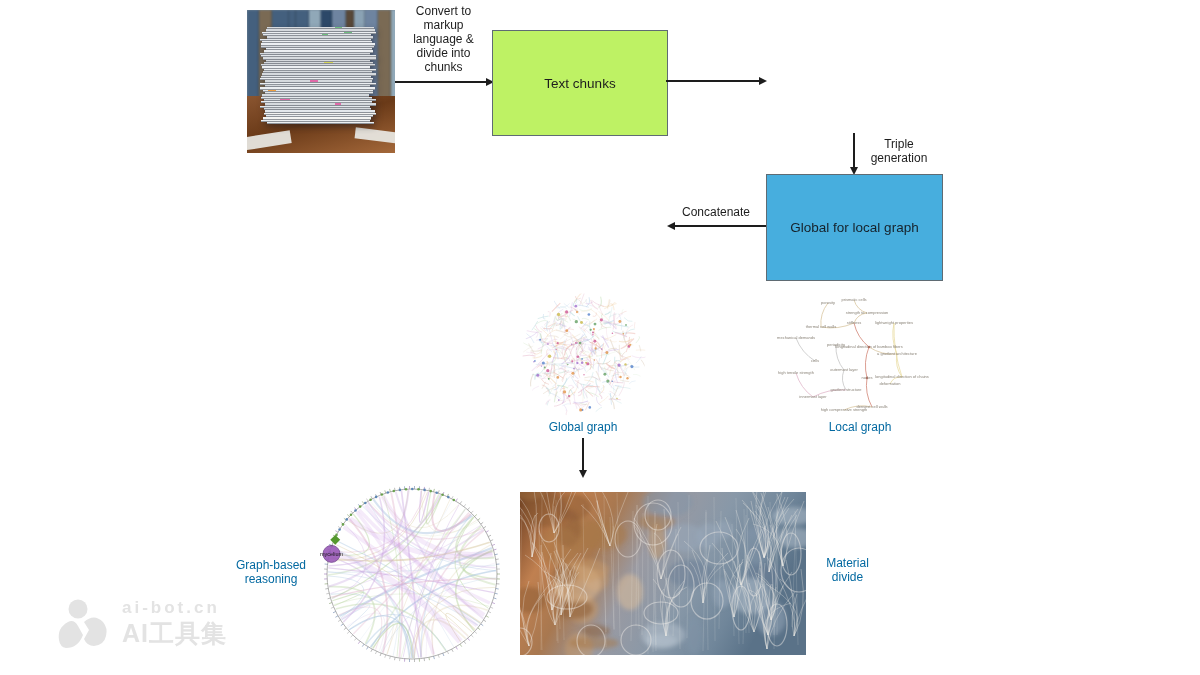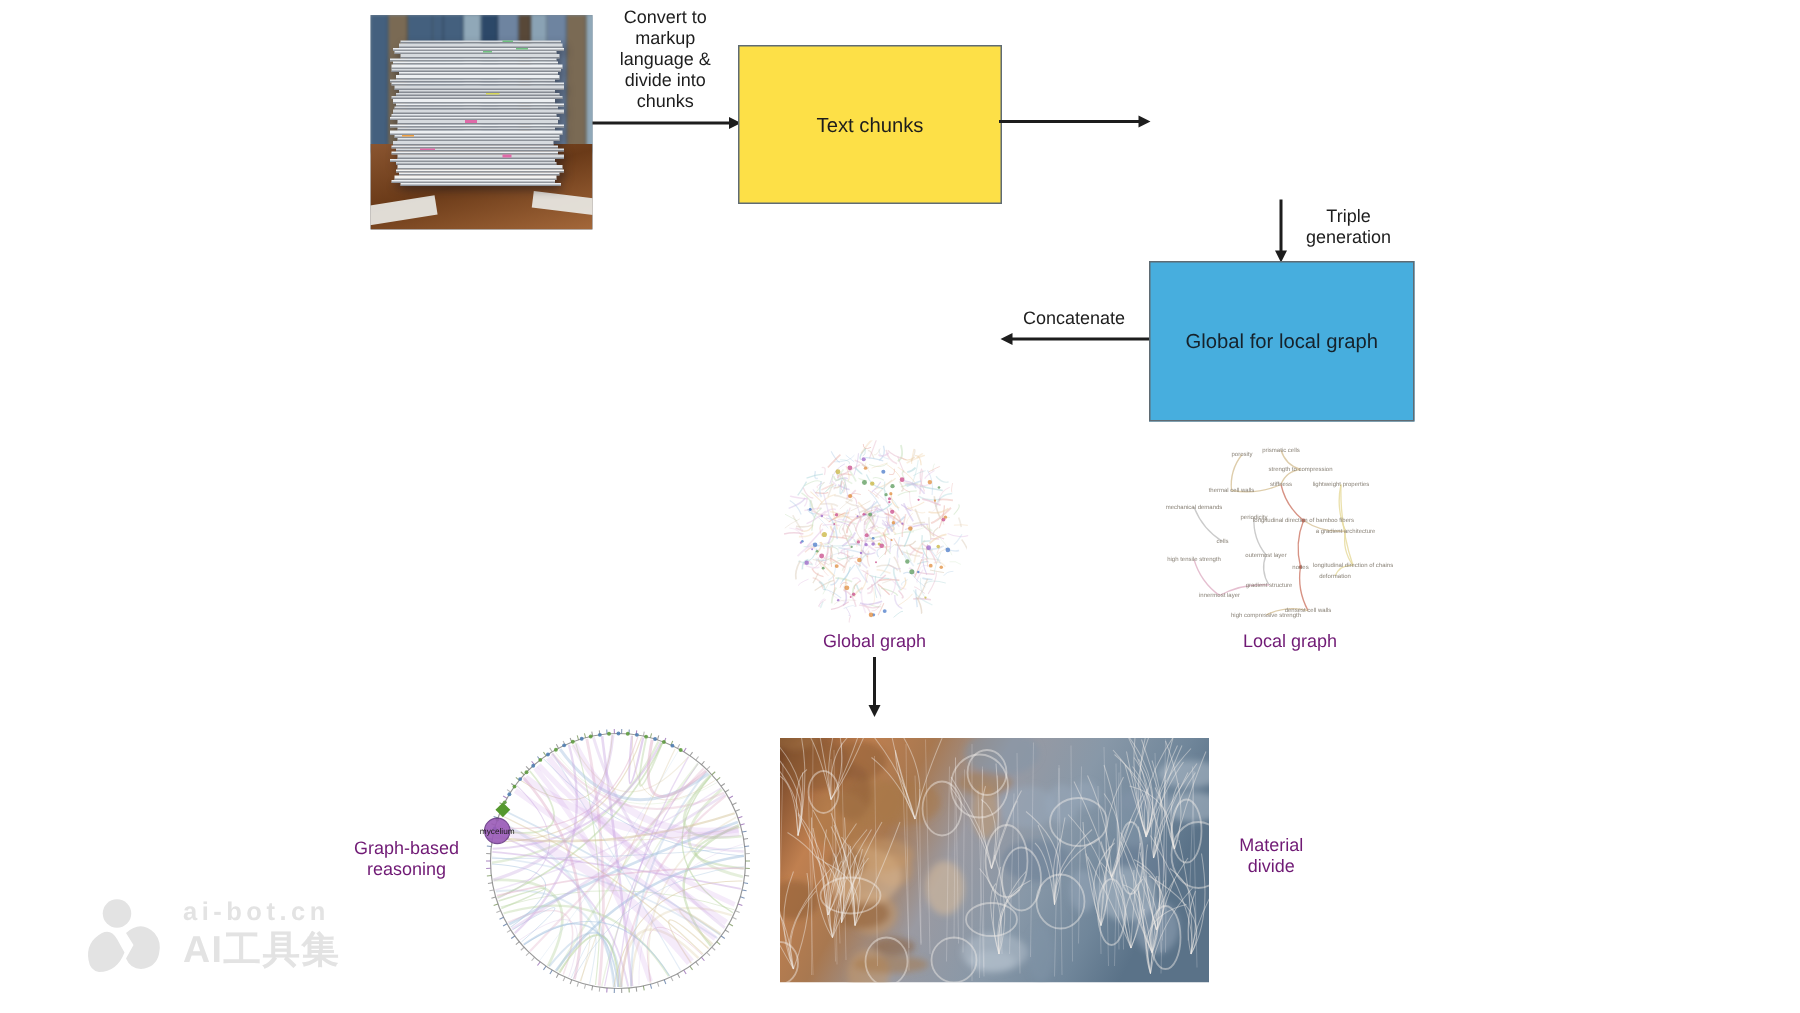--- a/index.html
+++ b/index.html
@@ -3,21 +3,21 @@
 <meta charset="utf-8">
 <style>
   html,body{margin:0;padding:0;background:#fff;}
   .canvas{position:relative;width:964px;height:675px;background:#ffffff;overflow:hidden;
           font-family:"Liberation Sans", sans-serif;color:#1d1d1d;}
   .abs{position:absolute;}
   .prelines{white-space:pre-line;}
   .flowbox{position:absolute;border:1px solid #5f6b73;display:flex;align-items:center;justify-content:center;
            text-align:center;font-size:13.5px;line-height:17px;}
   .annot{position:absolute;font-size:12px;line-height:14px;text-align:center;}
-  .caption{position:absolute;font-size:12px;line-height:14px;text-align:center;color:#701a75;}
+  .caption{position:absolute;font-size:12px;line-height:14px;text-align:center;color:#0369a1;}
   .hline{position:absolute;height:2px;background:#1d1d1d;}
   .vline{position:absolute;width:2px;background:#1d1d1d;}
   .ah-right{position:absolute;width:0;height:0;border-top:4.5px solid transparent;border-bottom:4.5px solid transparent;border-left:8px solid #1d1d1d;}
   .ah-left{position:absolute;width:0;height:0;border-top:4.5px solid transparent;border-bottom:4.5px solid transparent;border-right:8px solid #1d1d1d;}
   .ah-down{position:absolute;width:0;height:0;border-left:4.5px solid transparent;border-right:4.5px solid transparent;border-top:8px solid #1d1d1d;}
   
   .photo{position:absolute;left:247px;top:10px;width:148px;height:143px;overflow:hidden;background:#7a8a98;}
   .shelves{position:absolute;left:0;top:0;width:100%;height:64%;display:flex;filter:blur(1.1px);}
   .desk{position:absolute;left:0;bottom:0;width:100%;height:40%;background:linear-gradient(165deg,#8a5530 0%,#6a3a18 45%,#a4683a 100%);}
   .pstack{position:absolute;left:11%;top:12%;width:74%;height:68%;display:flex;flex-direction:column;justify-content:flex-start;
@@ -121,21 +121,21 @@
   </div>
 
   <div class="annot prelines" style="left:396px;top:4px;width:95px;">Convert to
 markup
 language &amp;
 divide into
 chunks</div>
   <div class="hline" style="left:395px;top:81px;width:92px;"></div>
   <div class="ah-right" style="left:486px;top:77.5px;"></div>
 
-  <div class="flowbox prelines" style="left: 492px; top: 30px; width: 174px; height: 104px; background: #fde047;">
+  <div class="flowbox prelines" style="left: 492px; top: 30px; width: 174px; height: 104px; background: #bef264;">
     <span class="prelines">Text chunks</span>
   </div>
 
   <div class="hline" style="left:666px;top:80px;width:94px;"></div>
   <div class="ah-right" style="left:759px;top:76.5px;"></div>
 
 
   <div class="vline" style="left:853px;top:133px;height:35px;"></div>
   <div class="ah-down" style="left:849.5px;top:167px;"></div>
   <div class="annot prelines" style="left:863px;top:137px;width:72px;">Triple

